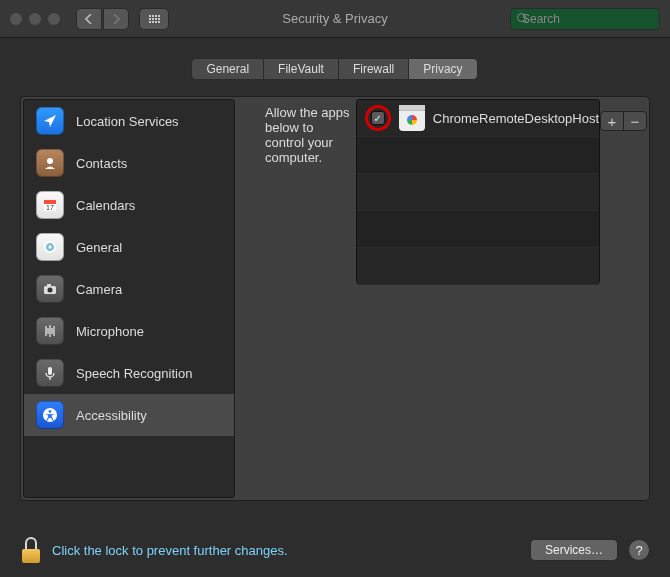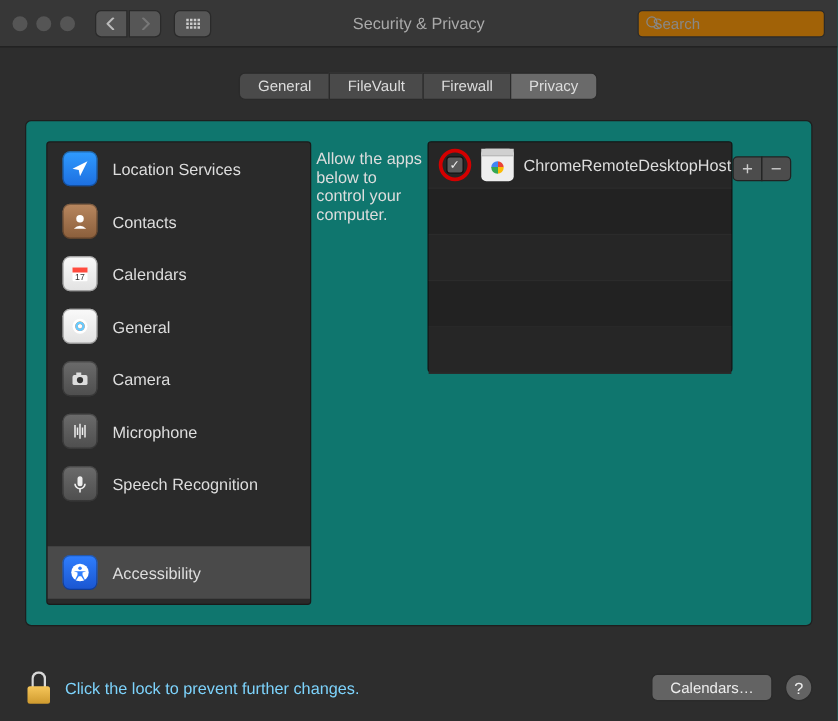--- a/index.html
+++ b/index.html
@@ -34,21 +34,21 @@
       display: flex; align-items: center; justify-content: center;
     }
     .grid-dots { display: grid; grid-template-columns: repeat(4,2px); grid-template-rows: repeat(3,2px); gap: 1px; }
     .grid-dots span { width: 2px; height: 2px; background: #ccc; }
     .win-title {
       position: absolute; left: 50%; transform: translateX(-50%);
       color: #aaa; font-size: 13px;
     }
     .search {
       margin-left: auto; width: 150px; height: 22px;
-      background: #a16207; border: 1px solid #2a2a2a; border-radius: 4px;
+      background: #14532d; border: 1px solid #2a2a2a; border-radius: 4px;
       display: flex; align-items: center; padding: 0 6px; gap: 5px;
     }
     .search input {
       flex: 1; background: transparent; border: none; outline: none;
       color: #ccc; font-size: 12px;
     }
     .search input::placeholder { color: #888; }
     .mag { width: 11px; height: 11px; position: relative; }
     .mag::before { content:""; position:absolute; width:7px; height:7px; border:1.3px solid #888; border-radius:50%; }
     .mag::after  { content:""; position:absolute; width:4px; height:1.3px; background:#888; transform: rotate(45deg); left:7px; top:8px; }
@@ -62,34 +62,34 @@
       border: 1px solid #2a2a2a; margin-left:-1px;
     }
     .tab:first-child { border-radius: 5px 0 0 5px; }
     .tab:last-child  { border-radius: 0 5px 5px 0; }
     .tab.active { background: #6a6a6a; }
 
     
     .panel {
       margin: 16px 20px 0; height: 405px;
       border: 1px solid #1e1e1e; border-radius: 5px;
-      background: #0f766e;
-      display: flex; padding: 16px; gap: 0;
+      background: #404040;
+      display: flex; padding: 2px; gap: 26px;
     }
     .sidebar {
       width: 212px; height: 100%;
       background: #2a2a2a; border: 1px solid #1a1a1a; border-radius: 3px;
       overflow: hidden;
     }
     .side-item {
       height: 42px; display:flex; align-items:center;
       padding-left: 12px; gap: 12px;
       color:#ddd; font-size: 13px;
     }
-    .side-item.selected { background: #4a4a4a; margin-top: 29px; }
+    .side-item.selected { background: #4a4a4a; }
     .side-icon {
       width: 28px; height: 28px; border-radius: 6px;
       display:flex; align-items:center; justify-content:center;
       box-shadow: inset 0 0 0 1px rgba(0,0,0,.3);
     }
     .content { flex:1; display:flex; flex-direction:row; }
     .content-title { color:#ddd; font-size:13px; margin: 6px 4px 16px; }
     .app-list {
       height: 185px; background:#222; border:1px solid #111; border-radius:3px;
     }
@@ -306,15 +306,15 @@
     </div>
   </div>
 </div>
 
 <div class="footer">
   <div class="lock">
     <div class="shackle"></div>
     <div class="body"></div>
   </div>
   <div class="footer-text">Click the lock to prevent further changes.</div>
-  <div class="adv-btn">Calendars…</div>
+  <div class="adv-btn">Services…</div>
   <div class="help-btn">?</div>
 </div>
 
 </body></html>

